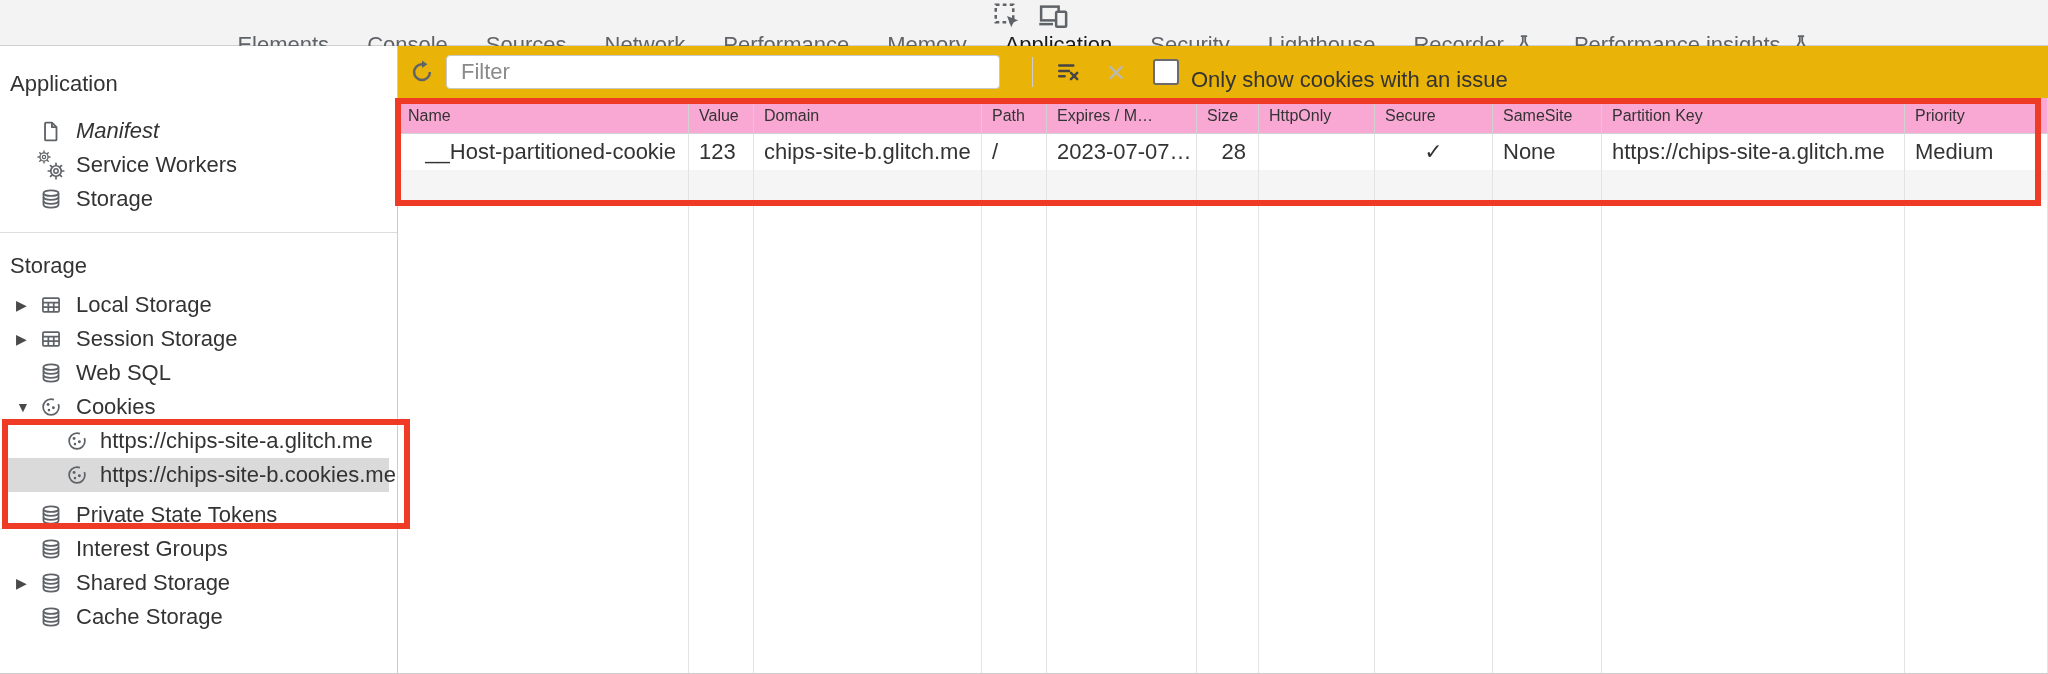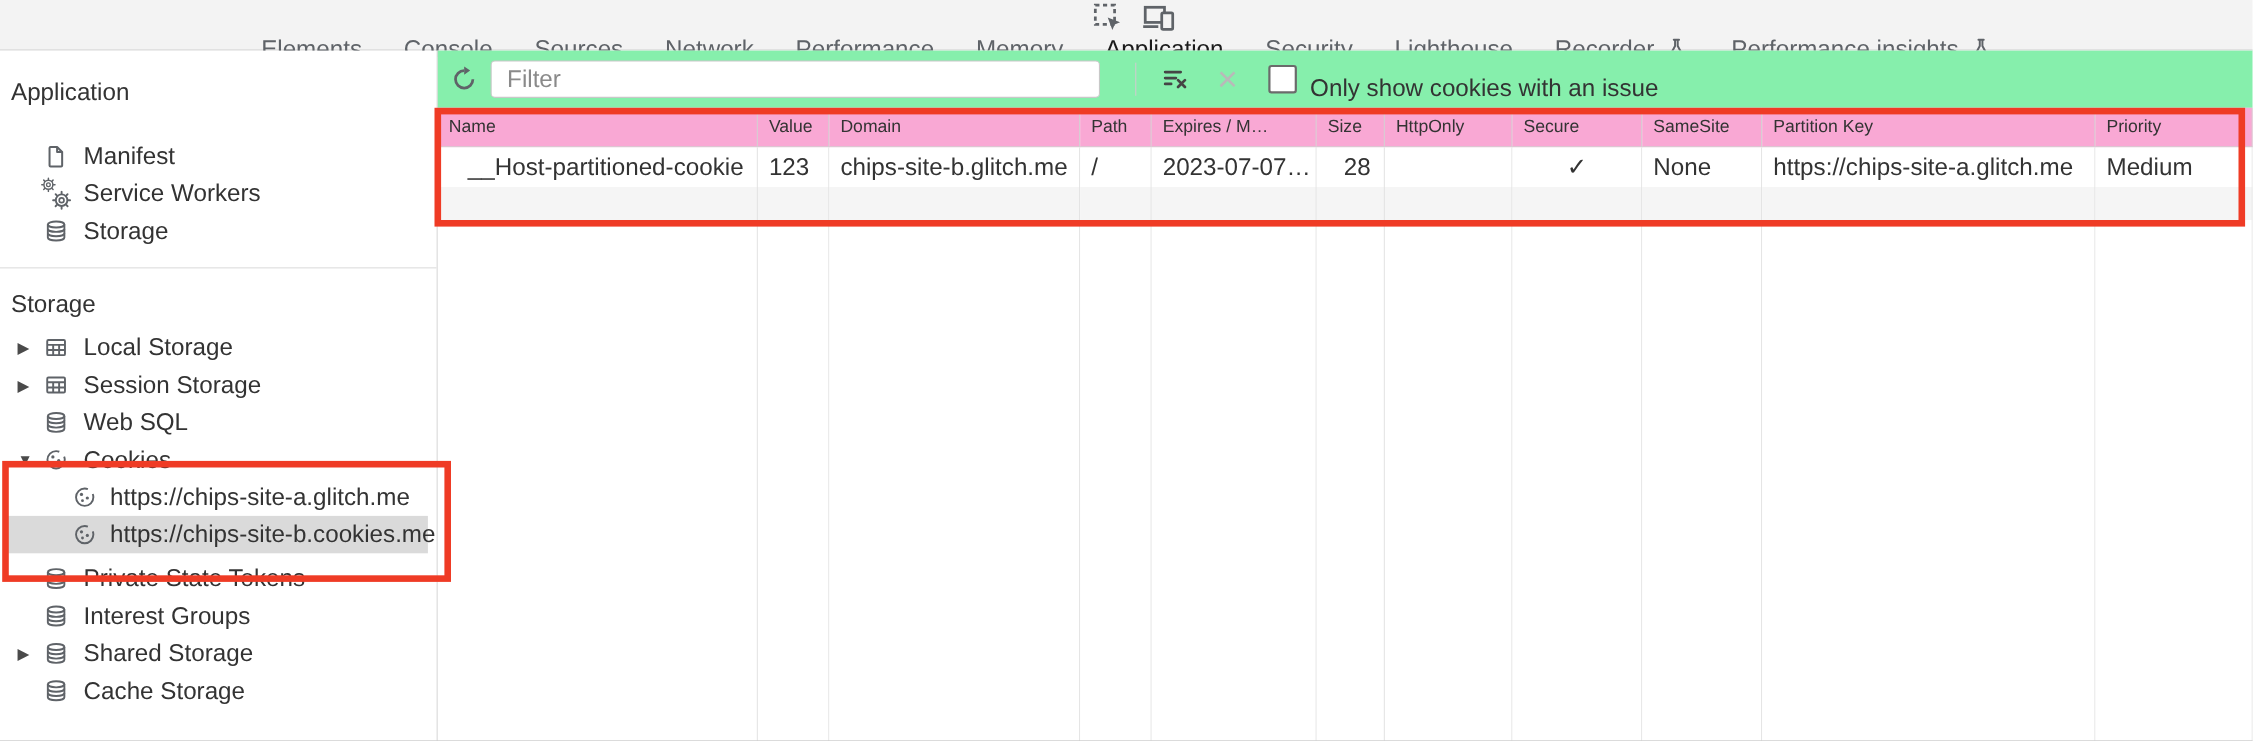--- a/index.html
+++ b/index.html
@@ -25,35 +25,35 @@
   .icon{color:#5f6368;}
 
   
   .sidebar{position:absolute;top:46px;left:0;width:397px;bottom:0;background:#fff;
            border-right:1px solid #ccc;box-sizing:content-box;overflow:hidden;}
   .sec-h{height:34px;line-height:34px;padding-left:10px;font-size:22px;color:#333;}
   .sec-h.first{margin-top:21px;}
   .side-div{height:1px;background:#ddd;margin-top:16px;}
   .sec-h.second{margin-top:16px;}
   .trow{position:relative;height:34px;font-size:22px;color:#333;}
-  .trow.mt7{margin-top:24px;} .trow.mt5{margin-top:5px;} .trow.mt6{margin-top:6px;}
+  .trow.mt7{margin-top:13px;font-style:italic;} .trow.mt5{margin-top:5px;} .trow.mt6{margin-top:6px;}
   .selbg{position:absolute;left:6px;right:8px;top:0;bottom:0;background:#dadada;}
   .exp{position:absolute;left:16px;top:0;height:34px;display:flex;align-items:center;
        font-size:14px;color:#4a4a4a;}
   .exp.c::before{content:"▶";} .exp.e::before{content:"▼";}
   .ticon{position:absolute;left:40px;top:6px;width:22px;height:22px;color:#5f6368;}
   .tlabel{position:absolute;left:76px;top:0;height:34px;display:flex;align-items:center;white-space:nowrap;}
   .trow.child .ticon{left:66px;} .trow.child .tlabel{left:100px;}
   .swbox{position:absolute;left:38px;top:4px;width:26px;height:26px;color:#5f6368;}
   .swbox .g1{position:absolute;left:-1px;top:-2px;width:14px;height:14px;}
   .swbox .g2{position:absolute;right:-1px;bottom:-2px;width:18px;height:18px;}
 
   
   .main{position:absolute;top:46px;left:398px;right:0;bottom:0;background:#fff;}
-  .cookie-toolbar{position:relative;height:52px;background:#86efac;display:flex;align-items:center;}
+  .cookie-toolbar{position:relative;height:52px;background:#eab308;display:flex;align-items:center;}
   .refresh-btn{margin-left:8px;width:32px;height:32px;display:flex;align-items:center;justify-content:center;color:#5f6368;}
   .filter-input{margin-left:8px;width:524px;height:32px;border:1px solid #c8c8c8;border-radius:4px;
                 background:#fff;font-family:inherit;font-size:22px;color:#333;padding:0 14px;outline:none;}
   .filter-input::placeholder{color:#8a8a8a;}
   .vt-sep{width:1px;height:30px;background:#cdcdcd;margin-left:32px;}
   .clear-filter{margin-left:20px;width:32px;height:32px;display:flex;align-items:center;justify-content:center;color:#454545;}
   .x-disabled{margin-left:18px;width:26px;height:32px;display:flex;align-items:center;justify-content:center;}
   .x-disabled::before{content:"×";font-size:32px;color:#b9b9b9;line-height:1;}
   .cb{margin-left:24px;width:22px;height:22px;border:2px solid #6b6b6b;border-radius:3px;background:#fff;}
   .cb-label{margin-left:12px;font-size:22px;color:#333;white-space:nowrap;margin-top:16px;}

